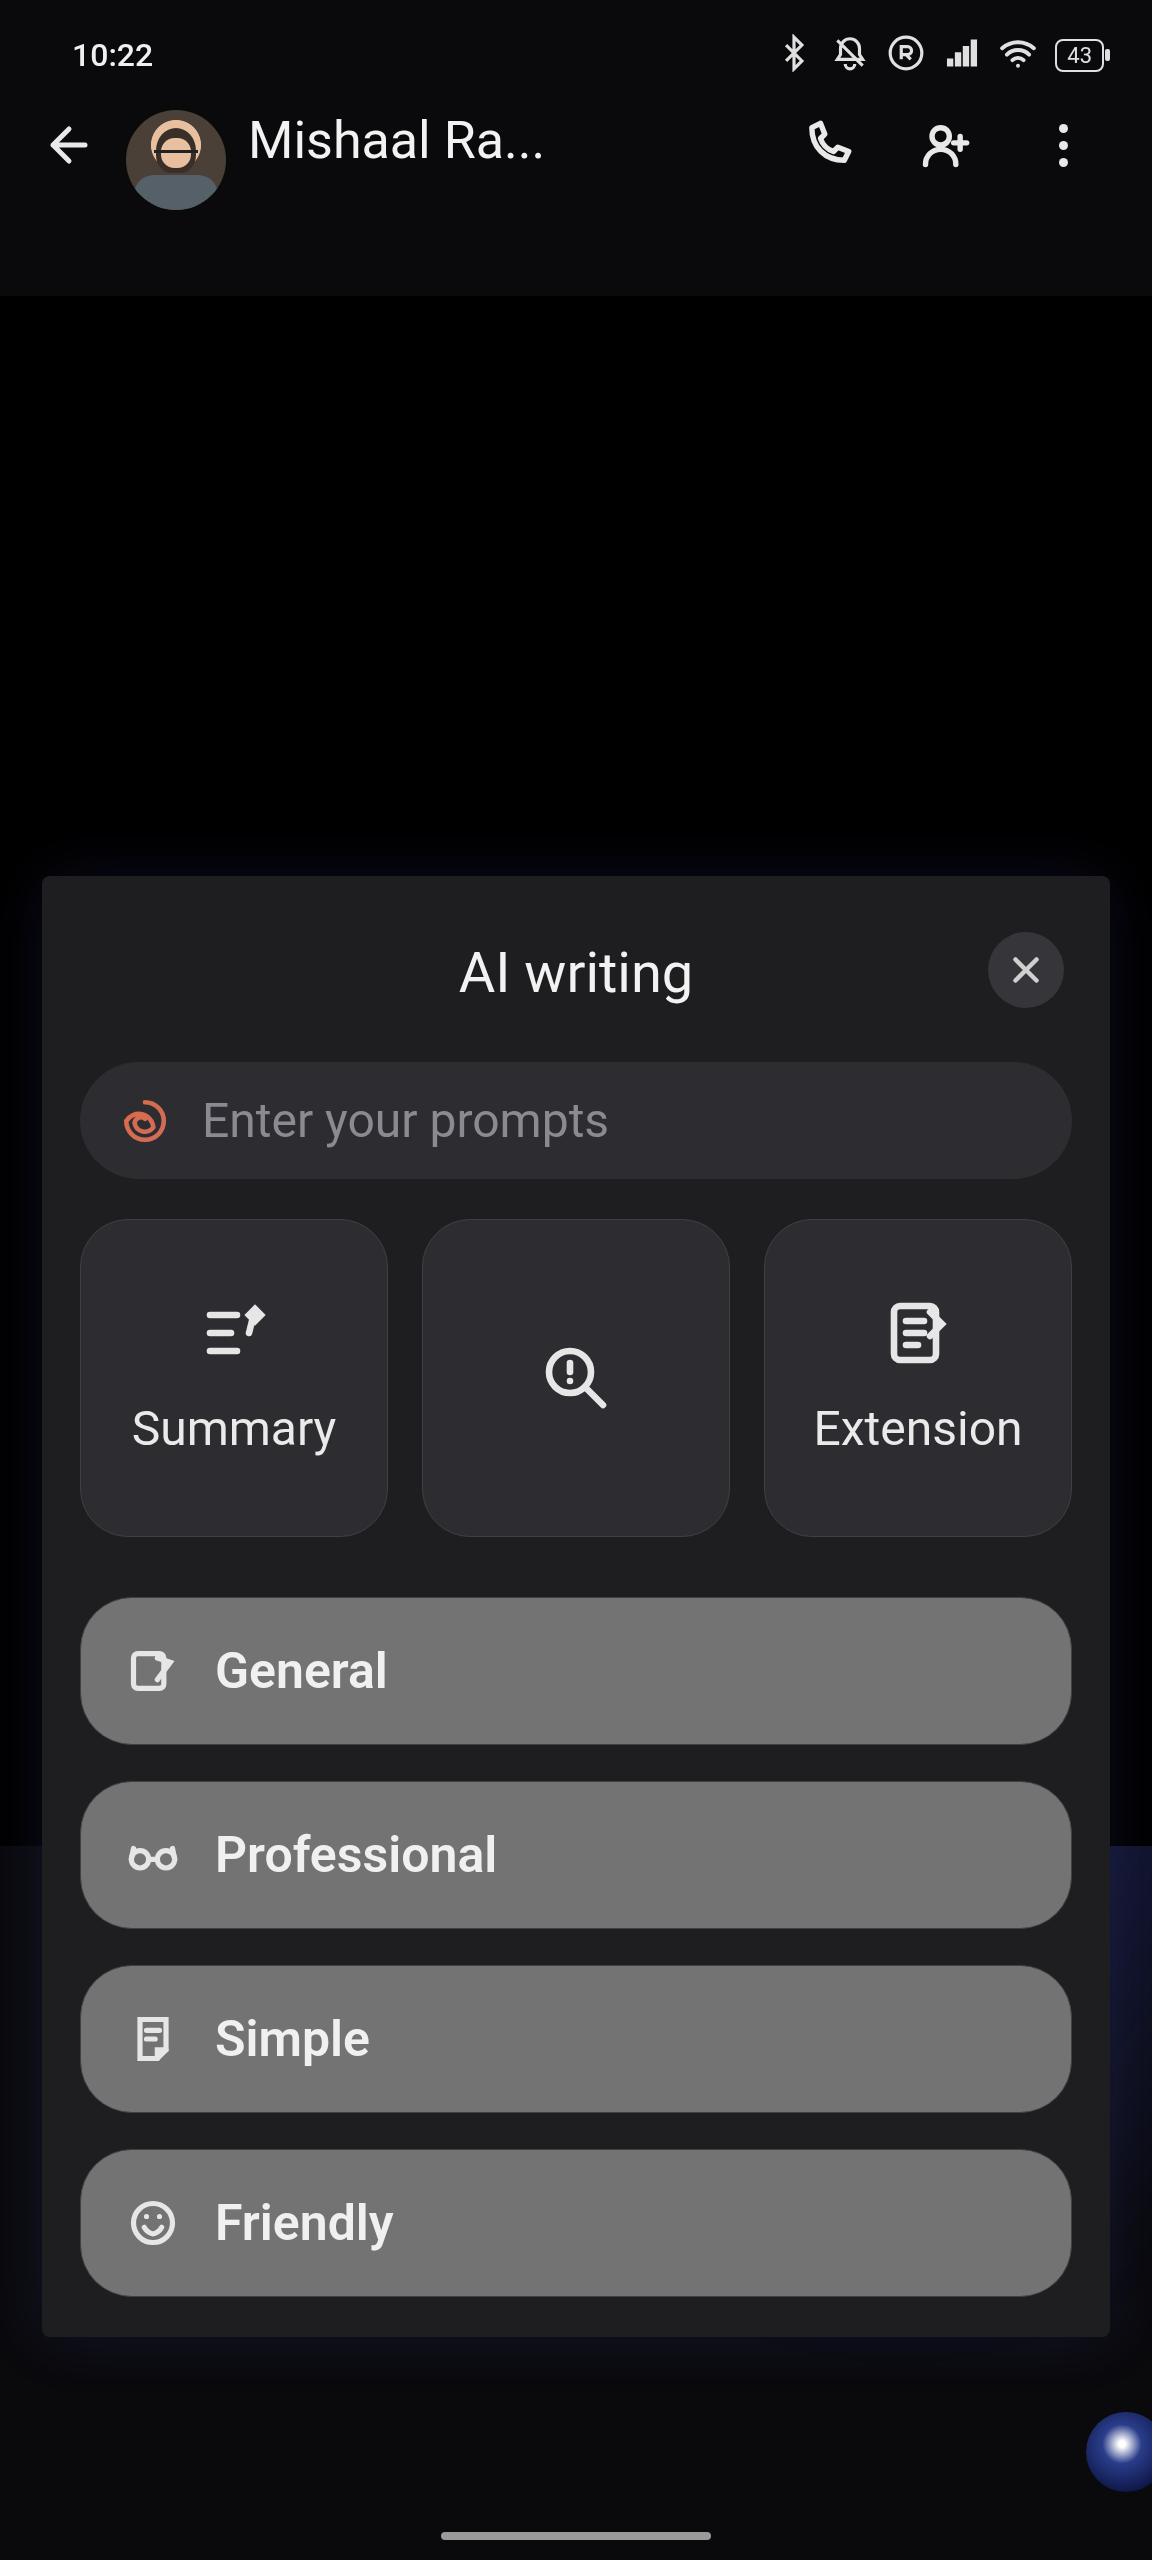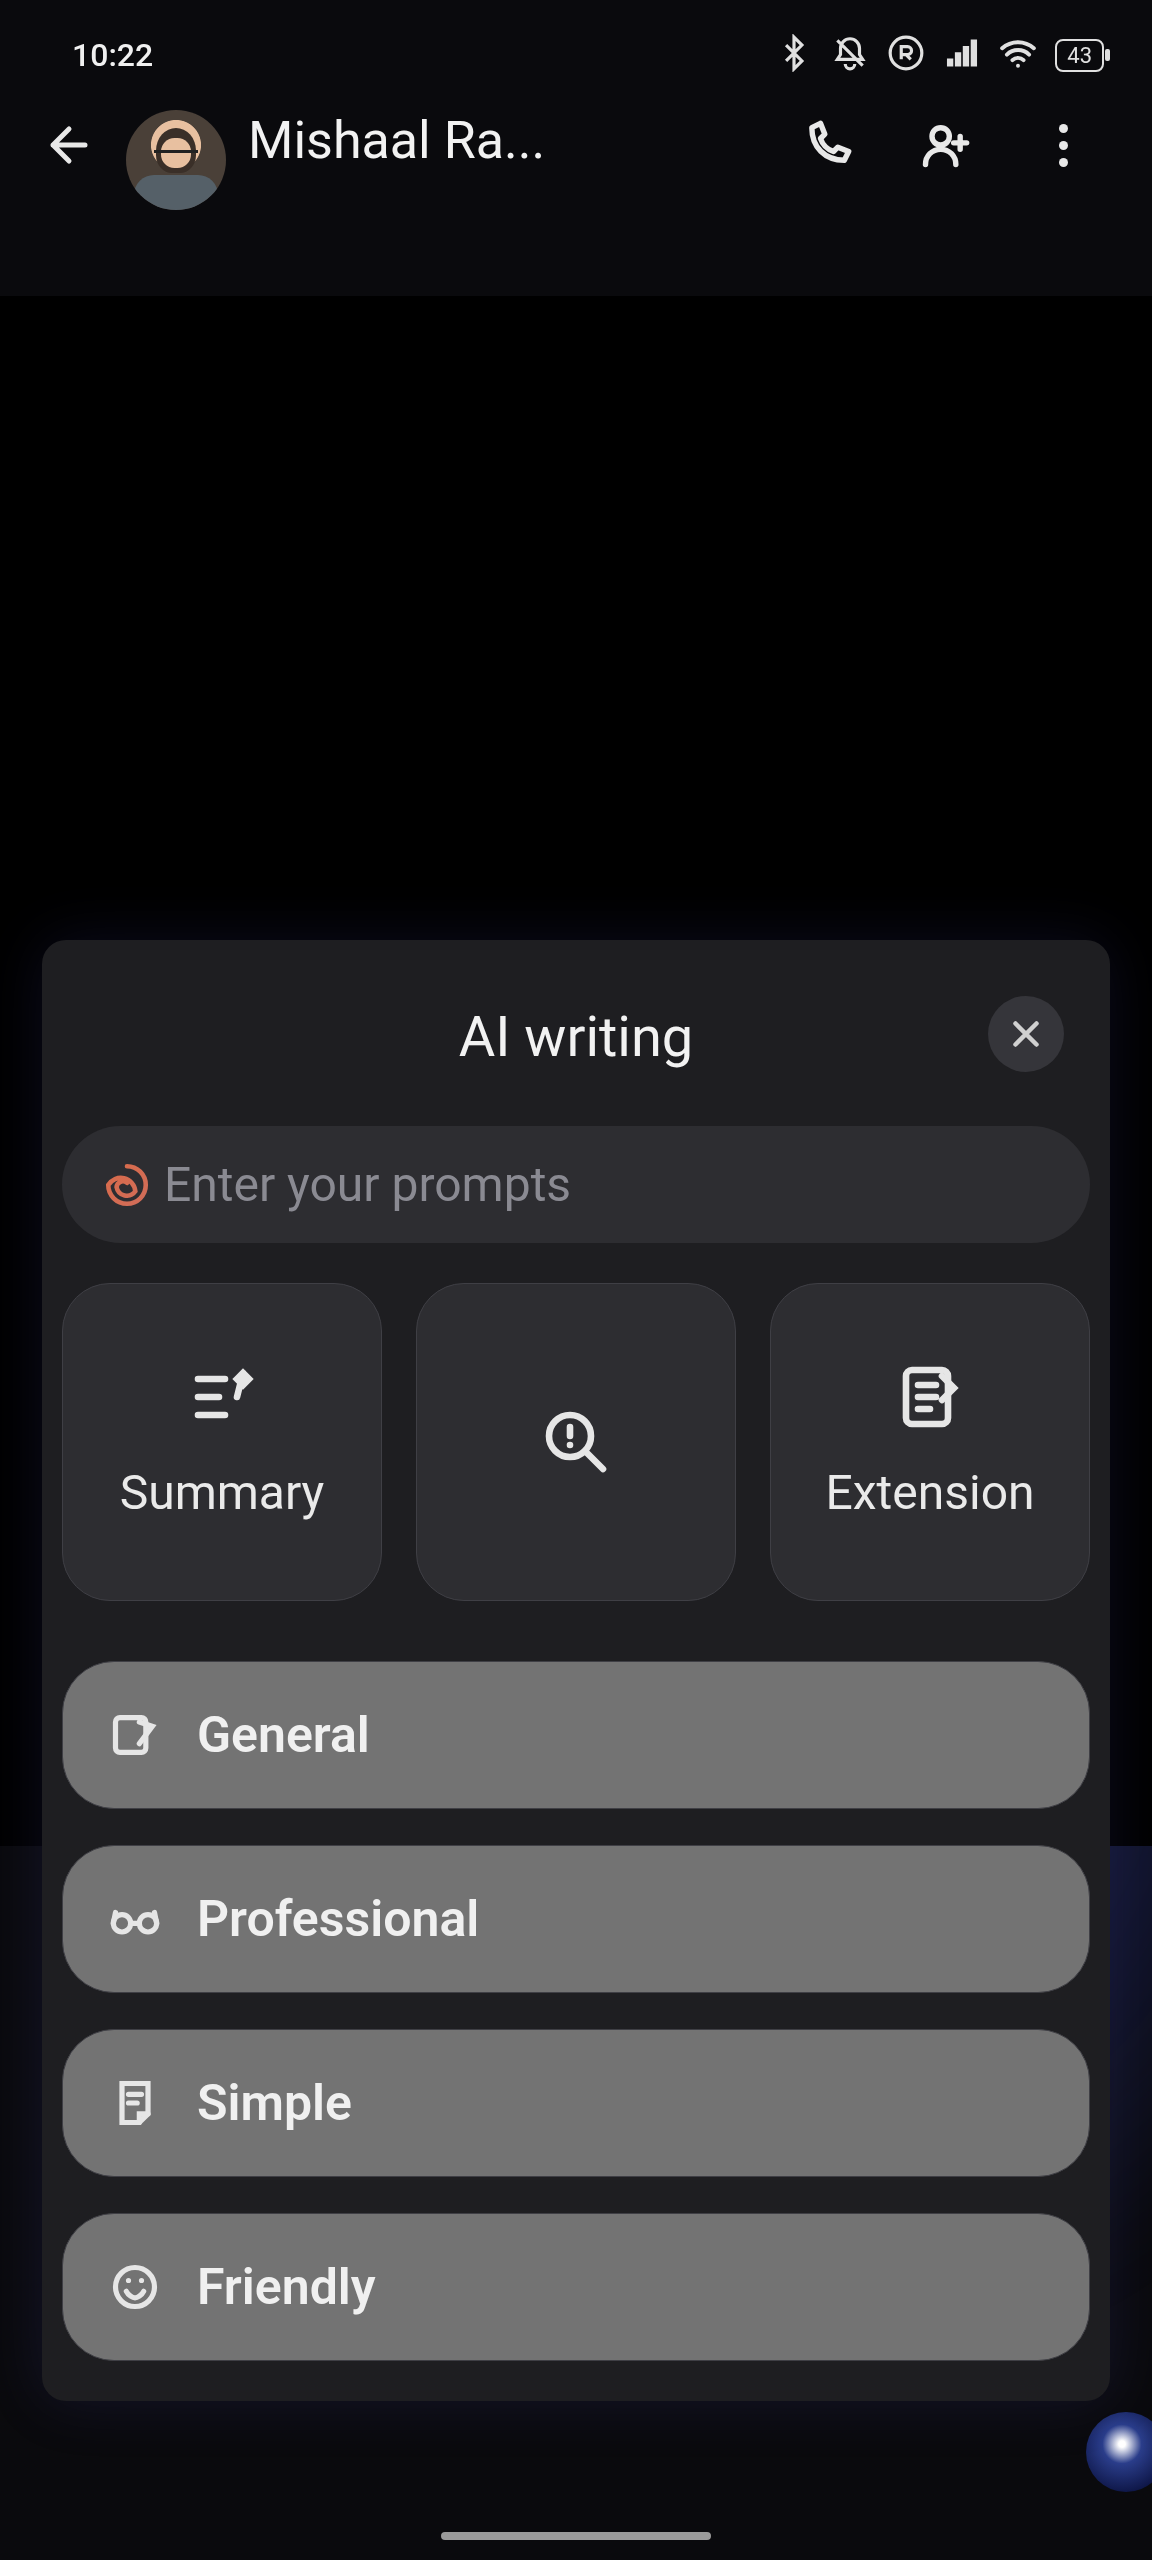--- a/index.html
+++ b/index.html
@@ -38,32 +38,32 @@
     .app-bar-actions .icon-btn svg { width: 52px; height: 52px; }
     .more-dots { display:flex; flex-direction:column; gap:8px; }
     .more-dots span { width:9px; height:9px; background:#e8e8e8; border-radius:50%; }
     
     
     .convo-area { position: absolute; top: 296px; left:0; right:0; height: 1550px; background: #000; z-index: 1; }
     
     
     .panel {
       position: absolute;
-      left: 42px; right: 42px; top: 940px;
+      left: 42px; right: 42px; top: 876px;
       background: #1e1e21;
-      border-radius: 24px;
-      padding: 64px 20px 40px;
+      border-radius: 8px;
+      padding: 64px 38px 40px;
       z-index: 2;
       box-shadow: 0 0 60px rgba(80,80,200,0.15);
     }
     .panel-title { text-align: center; font-size: 56px; color: #f2f2f2; font-weight: 400; margin-bottom: 56px; }
     .close-btn { position: absolute; top: 56px; right: 46px; width: 76px; height: 76px; background: #35353a; border-radius: 50%; display: flex; align-items: center; justify-content: center; }
     .close-btn svg { width: 36px; height: 36px; stroke: #d0d0d0; stroke-width: 3; fill:none; }
     
-    .prompt-input { display: flex; align-items: center; gap: 12px; background: #2d2d31; border-radius: 64px; padding: 30px 40px; margin-bottom: 40px; }
+    .prompt-input { display: flex; align-items: center; gap: 32px; background: #2d2d31; border-radius: 64px; padding: 30px 40px; margin-bottom: 40px; }
     .swirl-icon { width: 50px; height: 50px; flex-shrink:0; }
     .prompt-placeholder { font-size: 48px; color: #8a8a92; }
     
     .tile-row { display: flex; gap: 34px; margin-bottom: 60px; }
     .tile { flex: 1; background: #2d2d31; border: 1.5px solid #3f3f45; border-radius: 48px; height: 318px; display: flex; flex-direction: column; align-items: center; justify-content: center; gap: 30px; padding: 0 16px; }
     .tile svg { width: 72px; height: 72px; stroke: #e6e6e6; fill: none; stroke-width: 2.2; }
     .tile-label { font-size: 48px; color: #eaeaea; text-align: center; line-height: 1.25; }
     
     .section-label { font-size: 42px; color: #8a8a92; margin: 0 0 40px 28px; }
     

